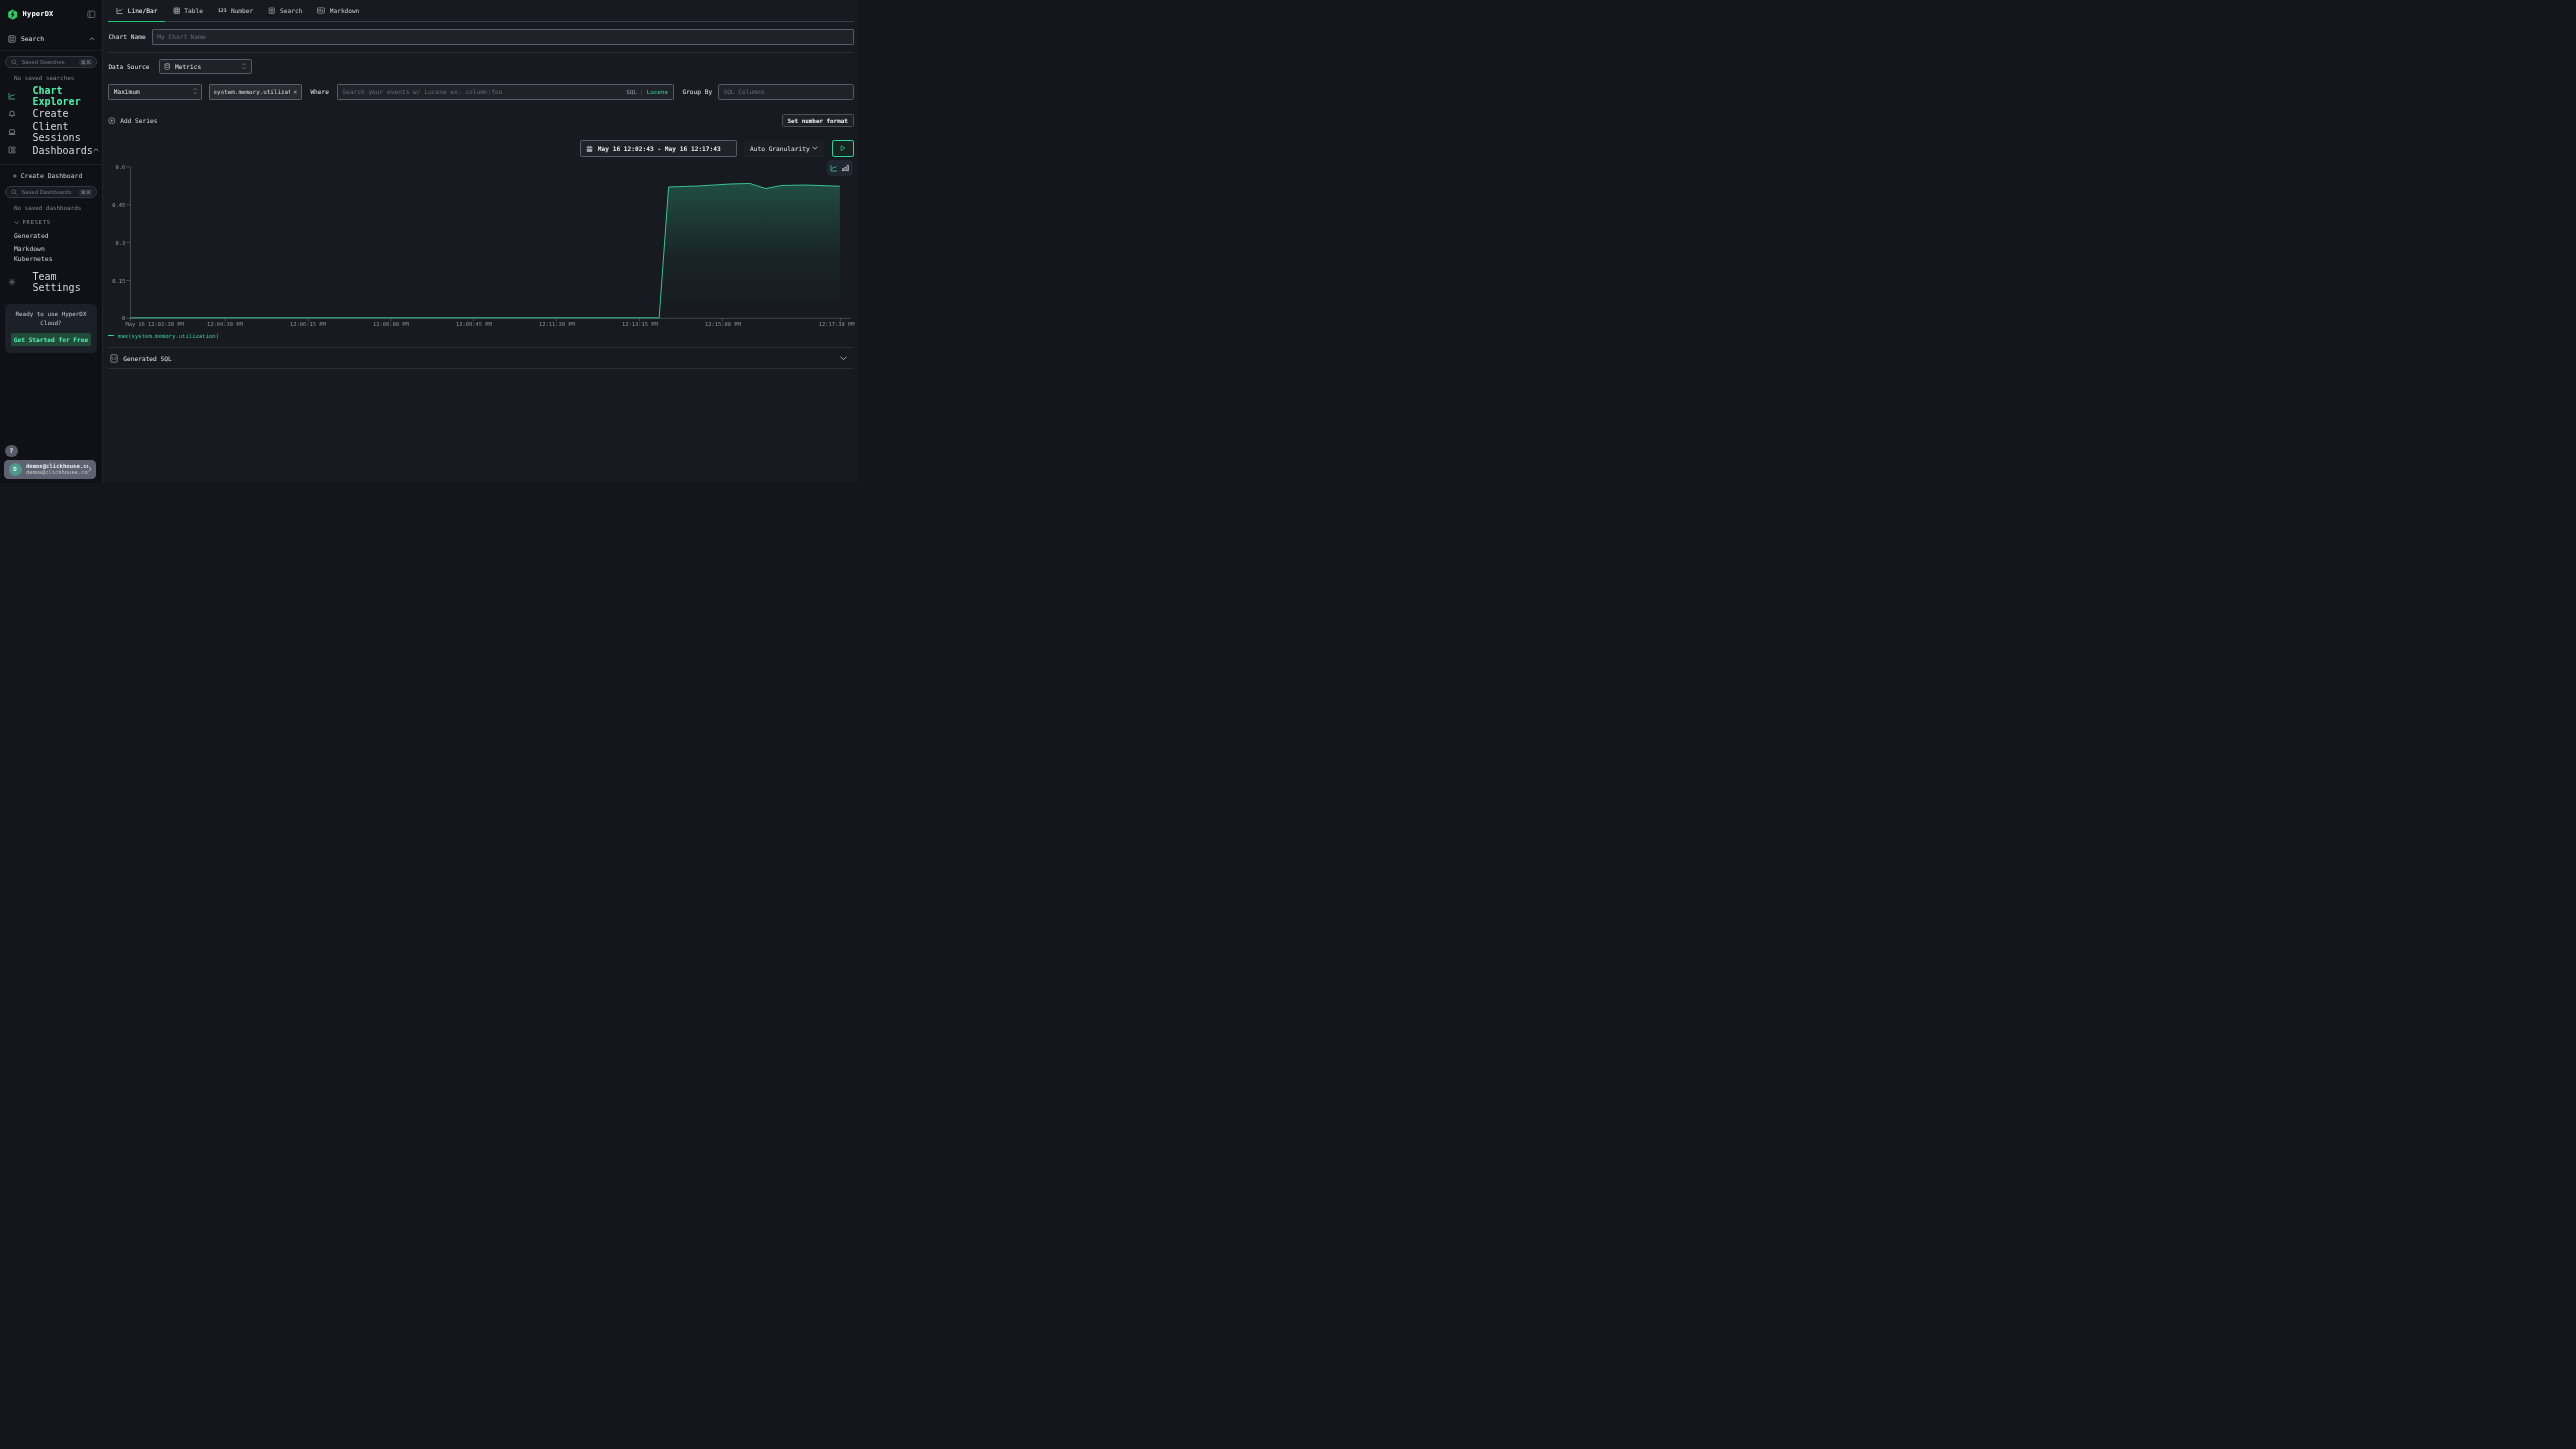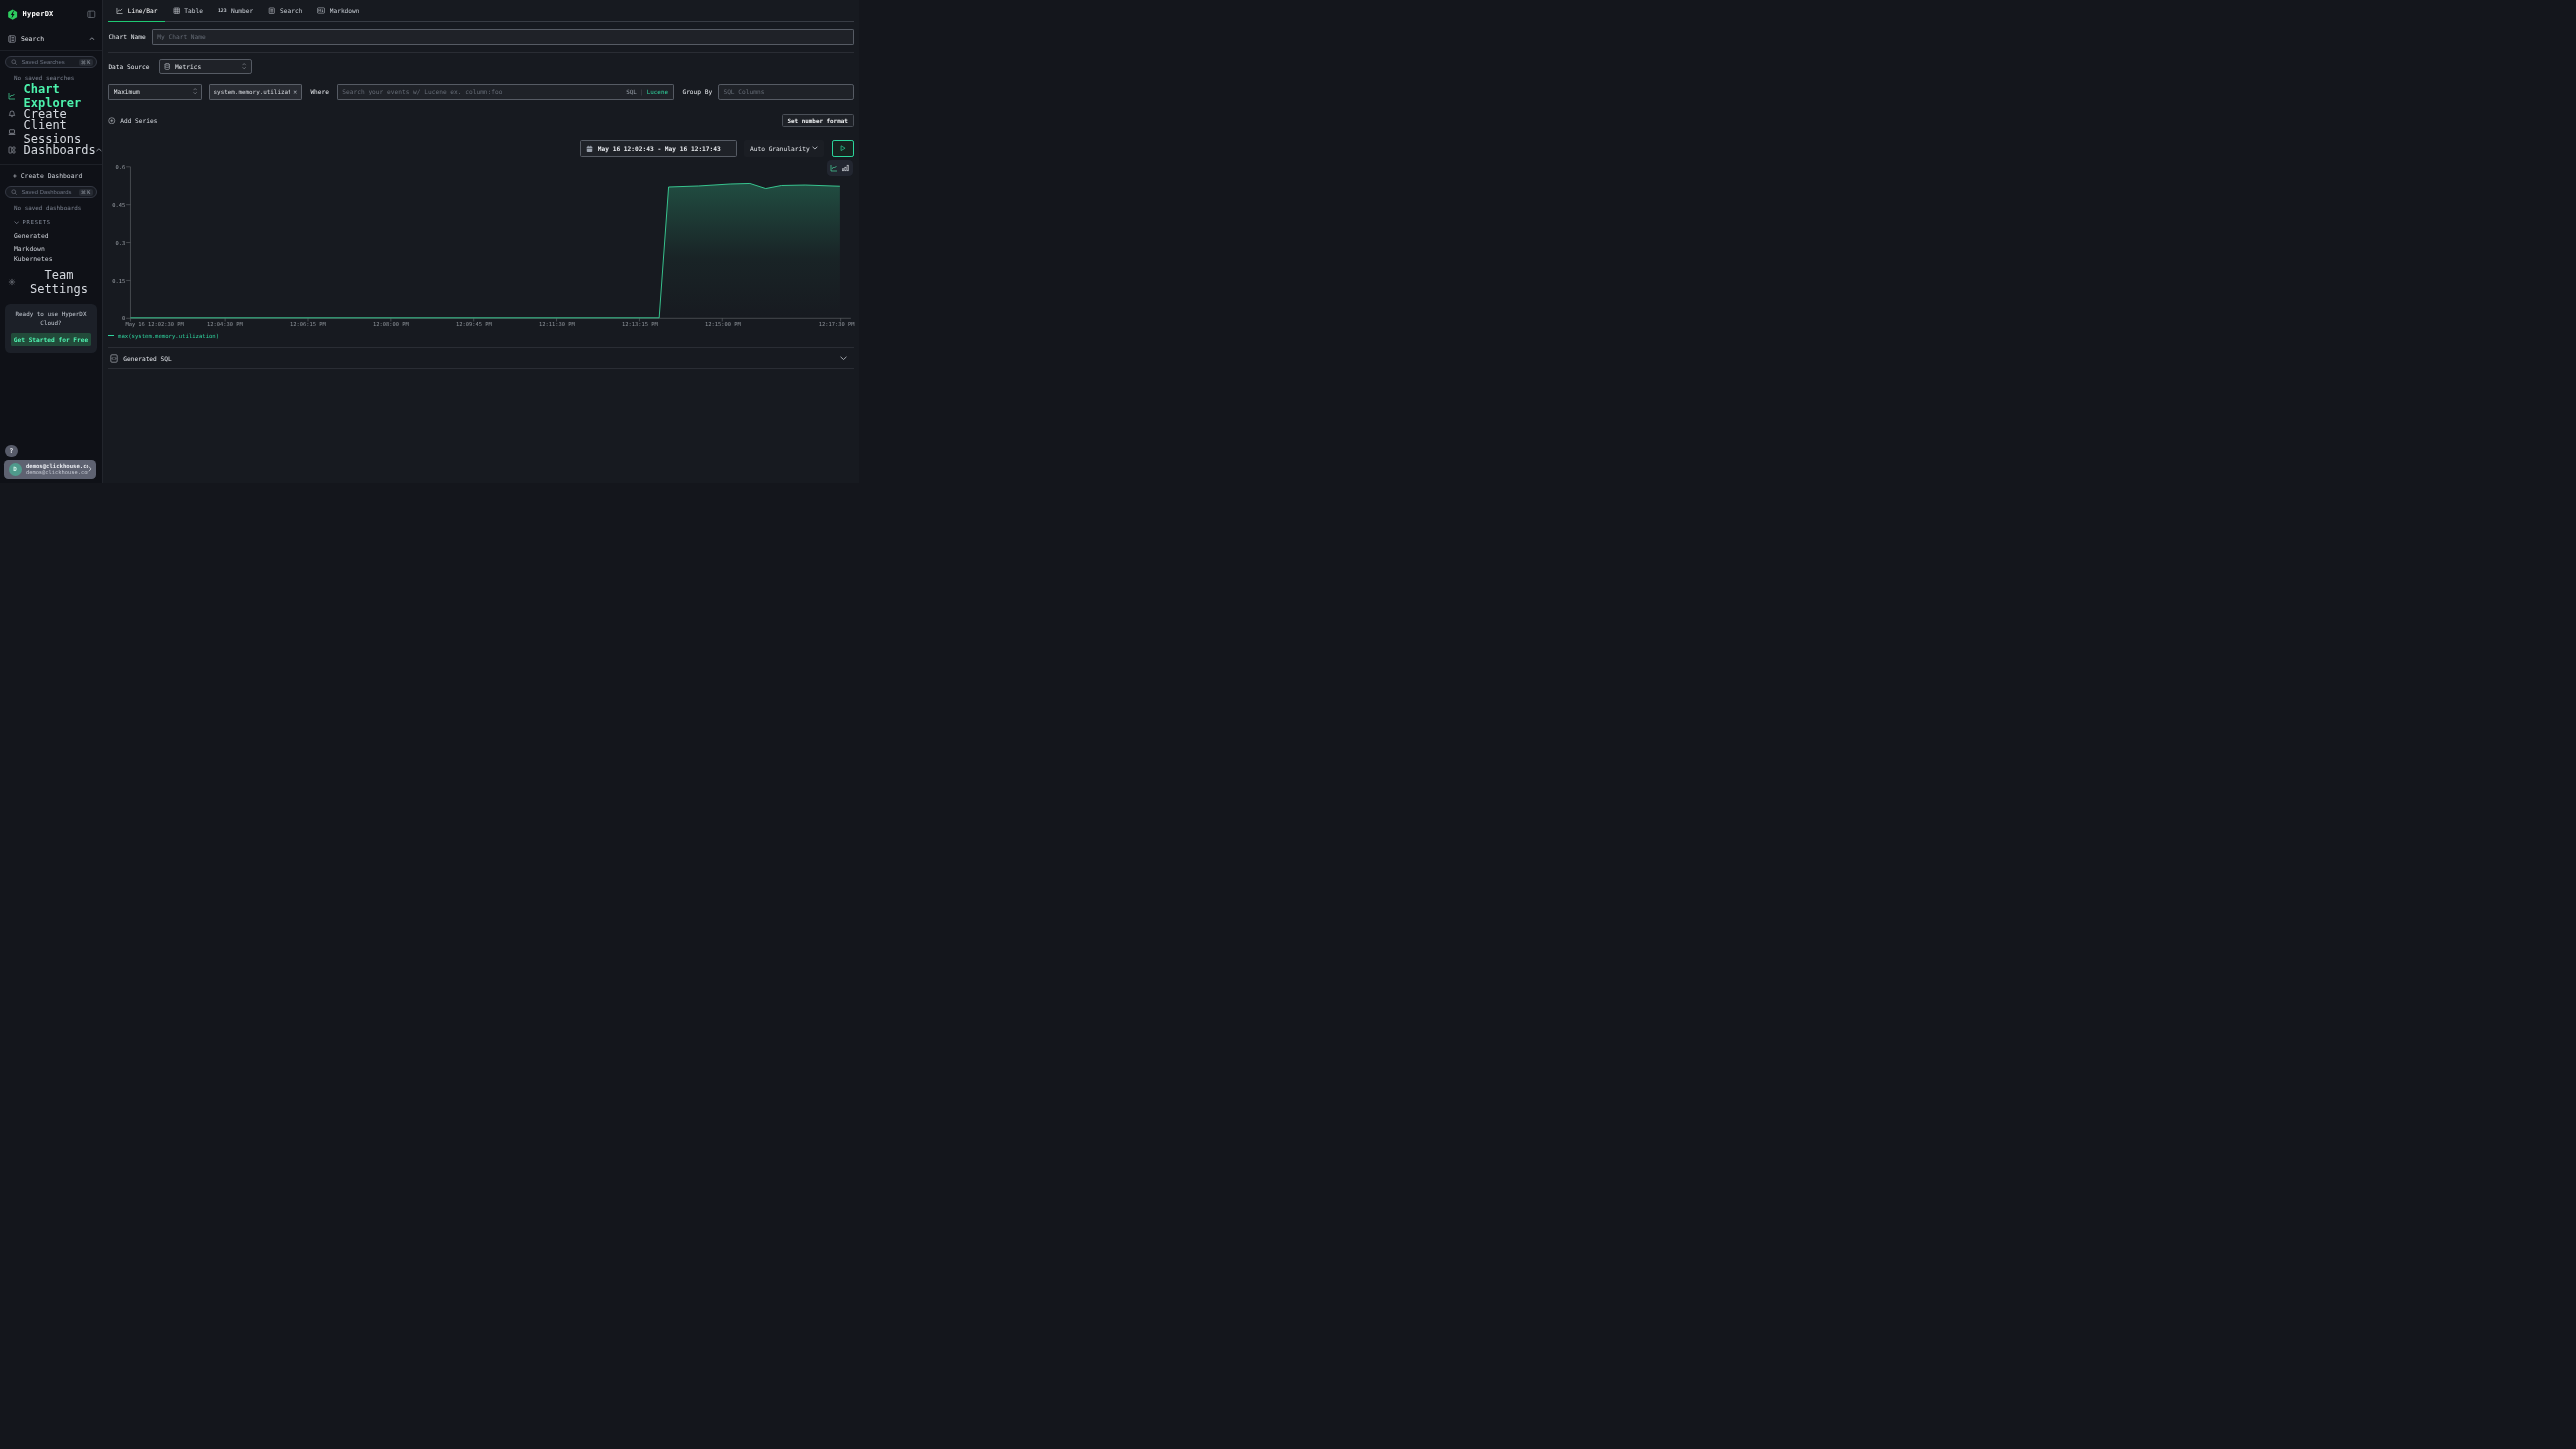--- a/index.html
+++ b/index.html
@@ -14,21 +14,21 @@
   .panel-toggle { margin-left:auto; cursor:pointer; opacity:.75; }
   .side-section-head { display:flex; align-items:center; padding:0 7.5px; height:16px; margin-top:10.7px; }
   .side-section-head .lbl { font-size:6.4px; color:#dfe2e7; margin-left:5.4px; }
   .side-section-head .chev { margin-left:auto; }
   .side-div { border-top:0.5px solid #1d2027; margin-top:3.2px; }
   .pill { display:flex; align-items:center; height:12.3px; margin:5.4px 5.4px 0 5.4px; background:#181b22; border:0.5px solid #343843; border-radius:6.4px; padding:0 2.7px 0 4.8px; }
   .pill .ph { font-family:"Liberation Sans",sans-serif; font-size:5.9px; color:#6b7280; margin-left:3.8px; flex:1; white-space:nowrap; overflow:hidden; }
   .kbd { display:flex; align-items:center; gap:1.1px; background:#272b33; border-radius:2.1px; padding:0.5px 2.7px; color:#9aa1ac; font-size:5.1px; flex:none; }
   .muted-line { font-size:5.9px; color:#7b8290; padding-left:14px; margin-top:7px; }
   .nav-item { display:flex; align-items:center; padding:0 7.5px; height:16px; margin-top:2.1px; cursor:pointer; }
-  .nav-item .txt { font-size:12px; color:#d6dae0; margin-left:8px; }
+  .nav-item .txt { font-size:10px; color:#d6dae0; margin-left:17px; }
   .nav-item.active .txt { color:#4cf2ac; font-weight:bold; }
   .sub-link { font-size:6.4px; color:#ccd0d7; padding-left:14px; margin-top:7px; cursor:pointer; }
   .presets-row { display:flex; align-items:center; padding-left:14px; margin-top:8px; color:#8a92a0; }
   .presets-row .txt { font-size:5.4px; letter-spacing:0.8px; margin-left:3.2px; }
   .cloud-card { margin:14px 5.4px 0 5.4px; background:#1c2028; border-radius:5.4px; padding:6.4px 5.4px; }
   .cloud-card .line { text-align:center; font-size:5.9px; color:#c3c9d2; line-height:9px; }
   .cta-btn { display:block; width:100%; margin-top:4.8px; height:13.4px; background:#224b3a; color:#50f5b2; font-weight:bold; font-size:6.2px; border:none; border-radius:1.6px; cursor:pointer; font-family:inherit; }
   .help-circle { position:absolute; left:5.4px; bottom:26px; width:12.3px; height:12.3px; border-radius:50%; background:#575b69; color:#e9ebf1; font-size:6.4px; font-weight:bold; display:flex; align-items:center; justify-content:center; cursor:pointer; }
   .user-card { position:absolute; left:4.3px; bottom:4.3px; width:92px; height:19px; background:#5e6271; border-radius:4.3px; display:flex; align-items:center; padding:0 4.3px; cursor:pointer; }
   .avatar { width:13px; height:13px; border-radius:50%; background:#4f9a8c; color:#d9f8ee; font-size:5.9px; font-weight:bold; display:flex; align-items:center; justify-content:center; flex:none; }
@@ -217,21 +217,21 @@
       <svg width="5.4" height="3.2" viewBox="0 0 10 6" fill="none" stroke="#8a92a0" stroke-width="1.3">
           <polyline points="1,1 5,5 9,1"></polyline>
         </svg>
     </span>
     <span class="txt">PRESETS</span>
   </div>
   <div class="sub-link">Generated</div>
   <div class="sub-link" style="margin-top:4.3px;">Markdown</div>
   <div class="sub-link" style="margin-top:2px;">Kubernetes</div>
 
-  <div class="nav-item" style="margin-top:11.3px;text-align:center;">
+  <div class="nav-item" style="margin-top:11.3px;">
     <span class="icon">
       <svg width="8" height="8" viewBox="0 0 16 16" fill="none" stroke="#aeb4bd" stroke-width="1.2">
           <circle cx="8" cy="8" r="2.2"></circle>
           <path d="M8 1.8 v2 M8 12.2 v2 M1.8 8 h2 M12.2 8 h2 M3.6 3.6 l1.4 1.4 M11 11 l1.4 1.4 M12.4 3.6 L11 5 M5 11 l-1.4 1.4"></path>
         </svg>
     </span>
     <span class="txt">Team Settings</span>
   </div>
 
   <div class="cloud-card">

